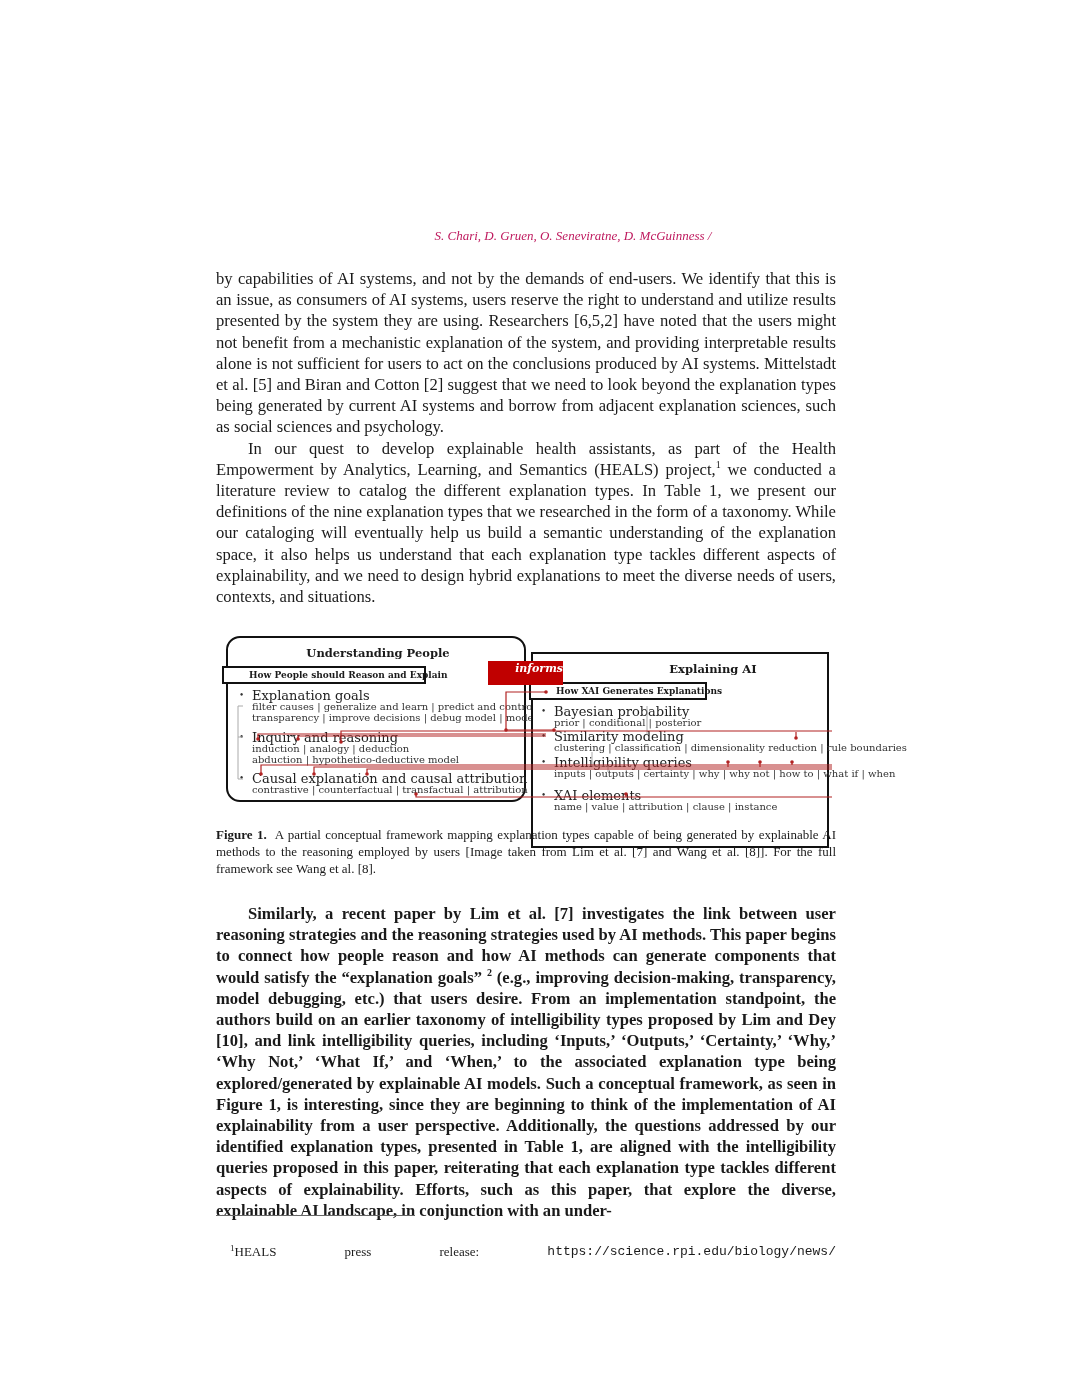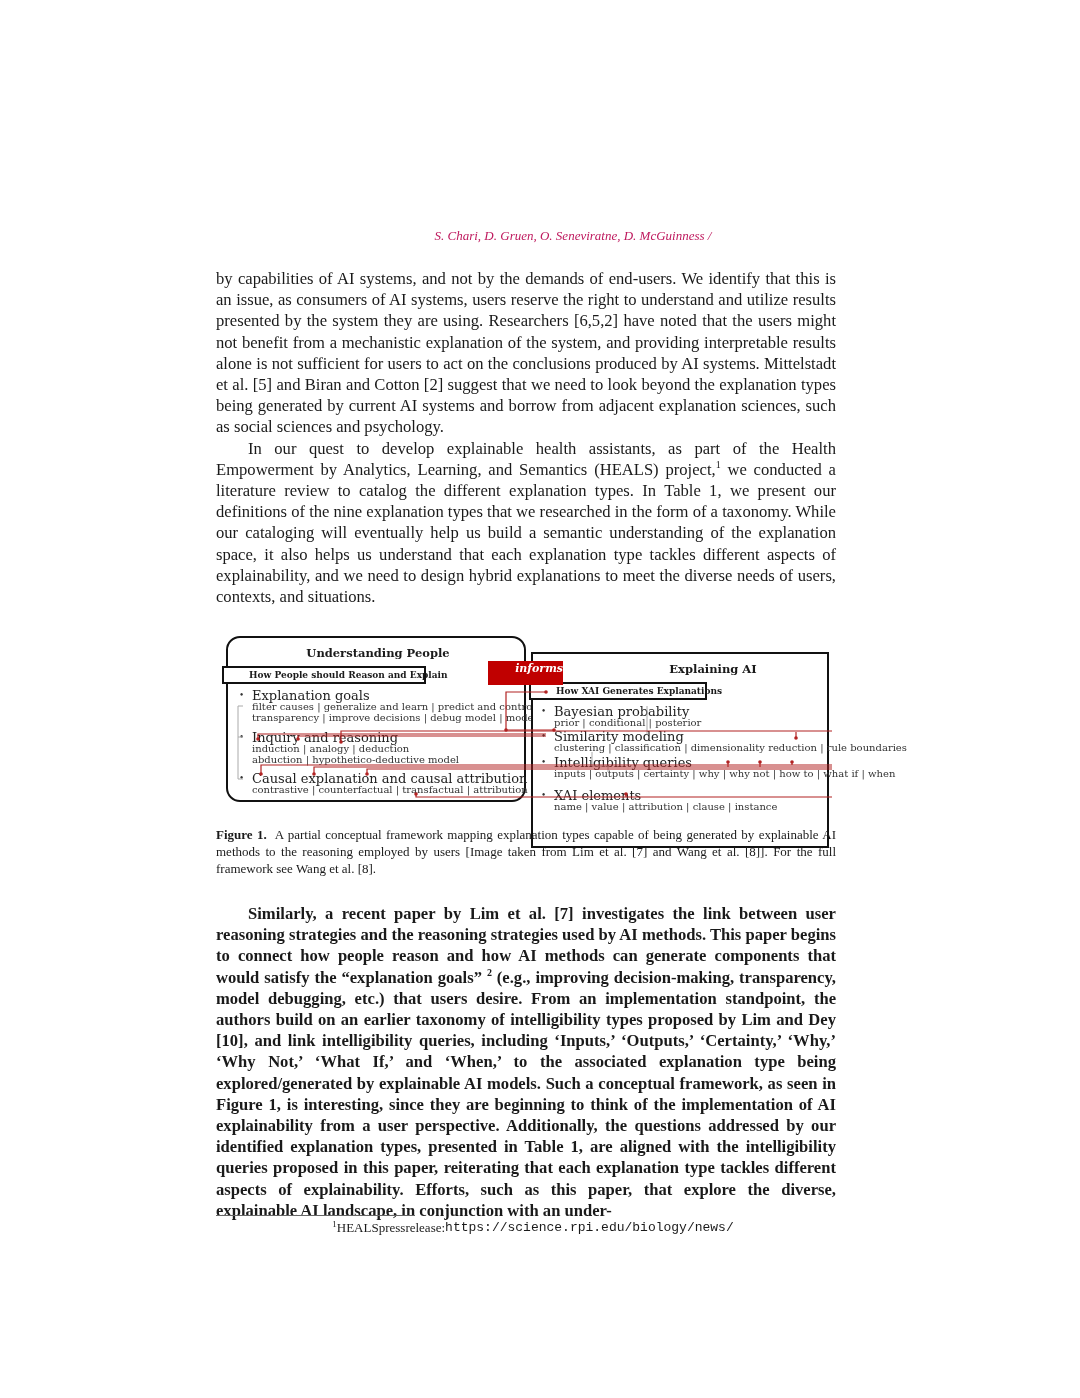--- a/index.html
+++ b/index.html
@@ -34,21 +34,21 @@
   .item .bullet { position: absolute; left: -13px; top: 0; }
   .item .item-title { font-size: 13px; color: #222; }
   .item .sub { font-size: 10px; color: #333; }
   svg.links { position: absolute; left: 0; top: 0; width: 616px; height: 170px; z-index: 2; pointer-events: none; }
 
   .caption { position: absolute; left: 216px; top: 826px; width: 620px; font-size: 13px; line-height: 17px; text-align: justify; }
   .caption b { font-weight: bold; margin-top: 35px; }
 
   .footnote-rule { position: absolute; left: 216px; top: 1215px; width: 198px; height: 1px; background: #666; }
   .footnotes { position: absolute; left: 216px; top: 1219px; width: 620px; font-size: 13px; line-height: 17px; }
-  .fn1 { display: flex; justify-content: center; padding-left: 14px; }
+  .fn1 { display: flex; justify-content: space-between; padding-left: 14px; margin-top: 24px; }
   .mono { font-family: "Liberation Mono", "DejaVu Sans Mono", monospace; font-size: 13px; }
   .fn2 { padding-left: 14px; }
   .fn-sup { font-size: 9px; vertical-align: super; line-height: 0; }
 </style>
 </head>
 <body>
 
 <div class="running-head">S. Chari, D. Gruen, O. Seneviratne, D. McGuinness /</div>
 
 <div class="body-text" id="para-block-1">

